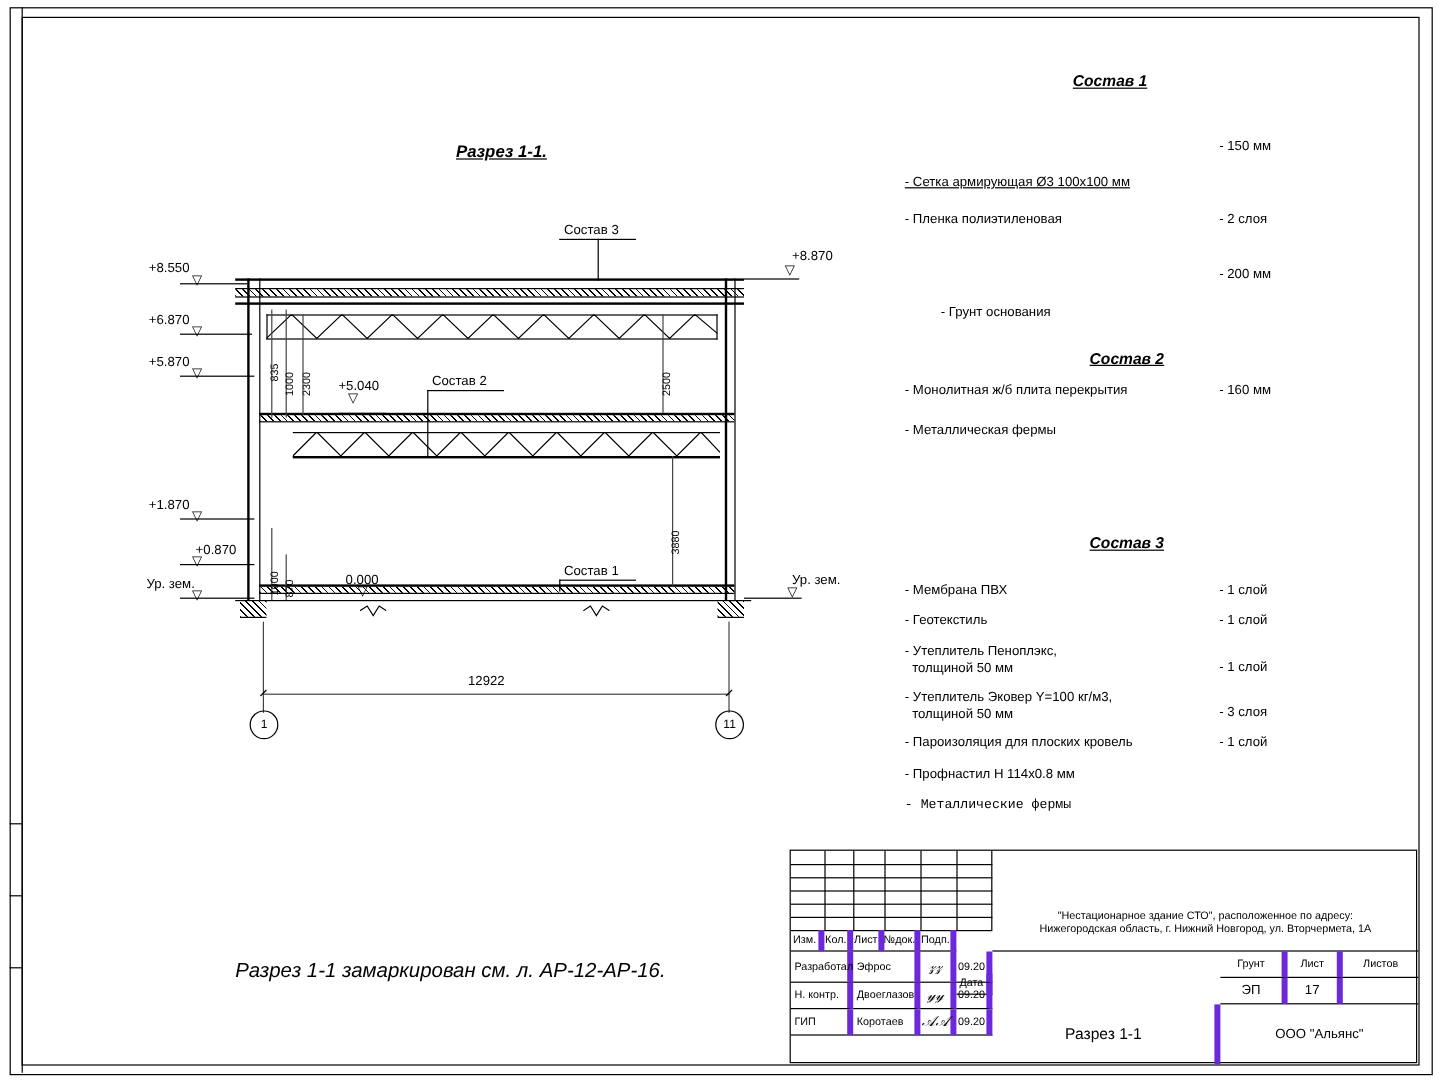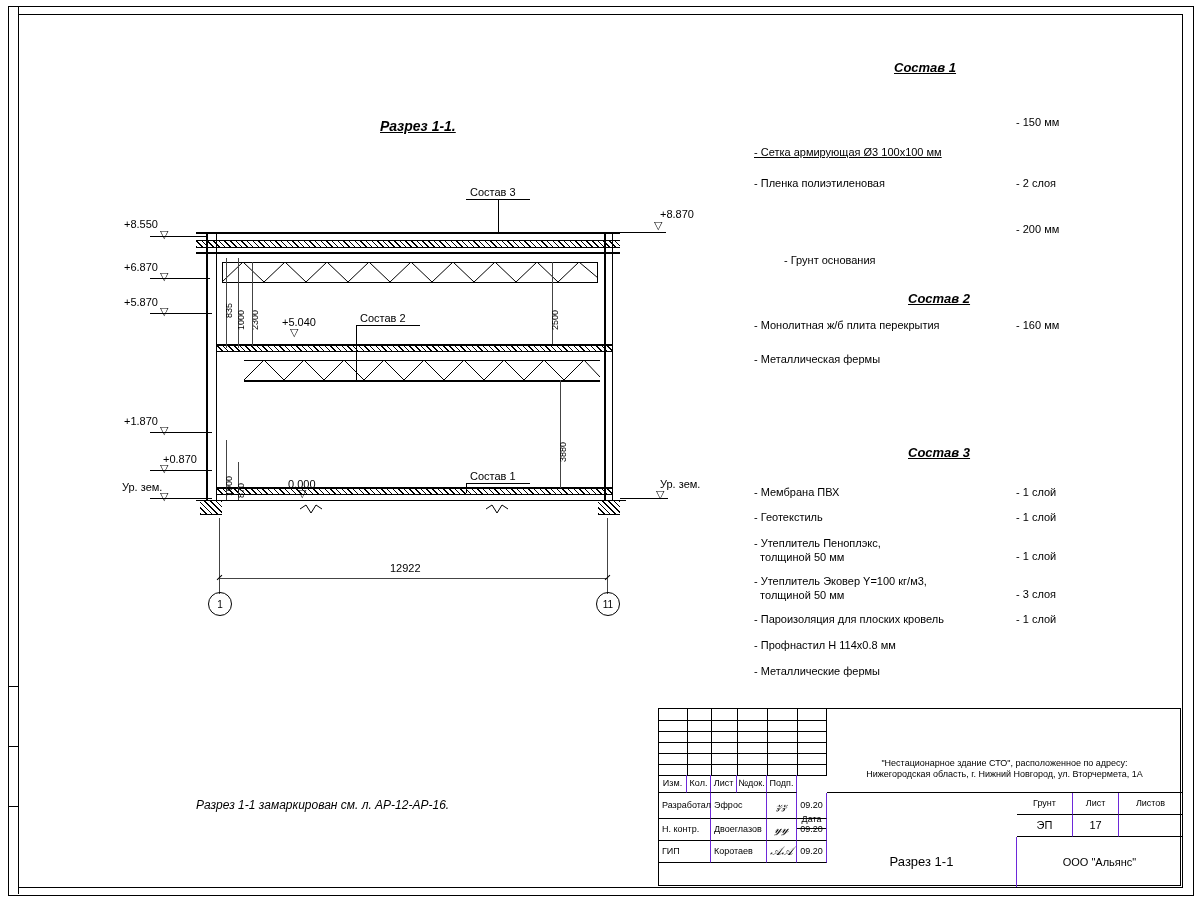--- a/index.html
+++ b/index.html
@@ -7,21 +7,21 @@
        font-family:"Liberation Sans",sans-serif;color:#000;}
   .sheet{position:absolute;inset:0;}
   
   .frame-outer{position:absolute;left:8px;top:6px;width:1184px;height:888px;border:1px solid #000;}
   .frame-inner{position:absolute;left:18px;top:14px;width:1163px;height:872px;border:1px solid #000;}
   .left-margin{position:absolute;left:8px;top:6px;width:10px;height:888px;border-right:1px solid #000;}
   .lm-seg{position:absolute;left:0;width:10px;border-bottom:1px solid #000;}
 
   .txt{position:absolute;white-space:pre;font-size:11px;line-height:1.25;}
   .t11{font-size:11px;}
-  .t12{font-size:12px;}
+  .t12{font-size:17px;}
   .t13{font-size:13px;}
   .t14{font-size:14px;}
   .bold{font-weight:bold;}
   .ital{font-style:italic;}
   .underline{text-decoration:underline;}
 
   
   .ln{position:absolute;background:#000;}
   .h1{height:1px;}
   .v1{width:1px;}
@@ -29,21 +29,21 @@
   .v2{width:2px;}
   .dim{background:#444;}
   .hatch{position:absolute;background:
      repeating-linear-gradient(45deg,#000 0 1px,transparent 1px 4px);}
   .circ{position:absolute;border:1px solid #000;border-radius:50%;
         display:flex;align-items:center;justify-content:center;font-size:10px;}
   .vtext{position:absolute;transform-origin:0 0;transform:rotate(-90deg);font-size:9px;white-space:pre;}
 
   
   .tb{position:absolute;border:1px solid #000;box-sizing:border-box;}
-  .tbcell{position:absolute;box-sizing:border-box;border-right:1px solid #6d28d9;border-bottom:1px solid #000;
+  .tbcell{position:absolute;box-sizing:border-box;border-right:5px solid #6d28d9;border-bottom:1px solid #000;
           font-size:9px;display:flex;align-items:center;justify-content:center;text-align:center;line-height:1.15;}
   .sig{font-family:"Liberation Serif",serif;font-style:italic;font-size:12px;color:#000;}
   .tick{position:absolute;background:#000;width:1px;height:7px;}
 </style>
 </head>
 <body>
 
 <div class="sheet">
 
   <div class="frame-outer"></div>
@@ -221,21 +221,21 @@
   <div class="txt t11" style="left:754px;top:575px;">- Утеплитель Эковер Y=100 кг/м3,
   толщиной 50 мм</div>
   <div class="txt t11" style="left:1016px;top:588px;">- 3 слоя</div>
 
   <div class="txt t11" style="left:754px;top:613px;">- Пароизоляция для плоских кровель</div>
   <div class="txt t11" style="left:1016px;top:613px;">- 1 слой</div>
 
   <div class="txt t11" style="left:754px;top:639px;">- Профнастил Н 114х0.8 мм</div>
   <div class="txt t11" style="left:1016px;top:639px;"></div>
 
-  <div class="txt t11" style="left:754px;top:665px;">- Металлические фермы</div>
+  <div class="txt t11" style="left:754px;top:665px;font-family:Liberation Mono, monospace;">- Металлические фермы</div>
   <div class="txt t11" style="left:1016px;top:665px;"></div>
 
   <div class="tb" style="left:658px;top:708px;width:523px;height:178px;">
 
     <div class="ln h1" style="left:0;top:0;width:0;"></div>
 
     <div style="position:absolute;left:0;top:0;width:168px;height:66px;">
       <div class="ln v1" style="left:28px;top:0;height:66px;"></div>
       <div class="ln v1" style="left:52px;top:0;height:66px;"></div>
       <div class="ln v1" style="left:78px;top:0;height:66px;"></div>

